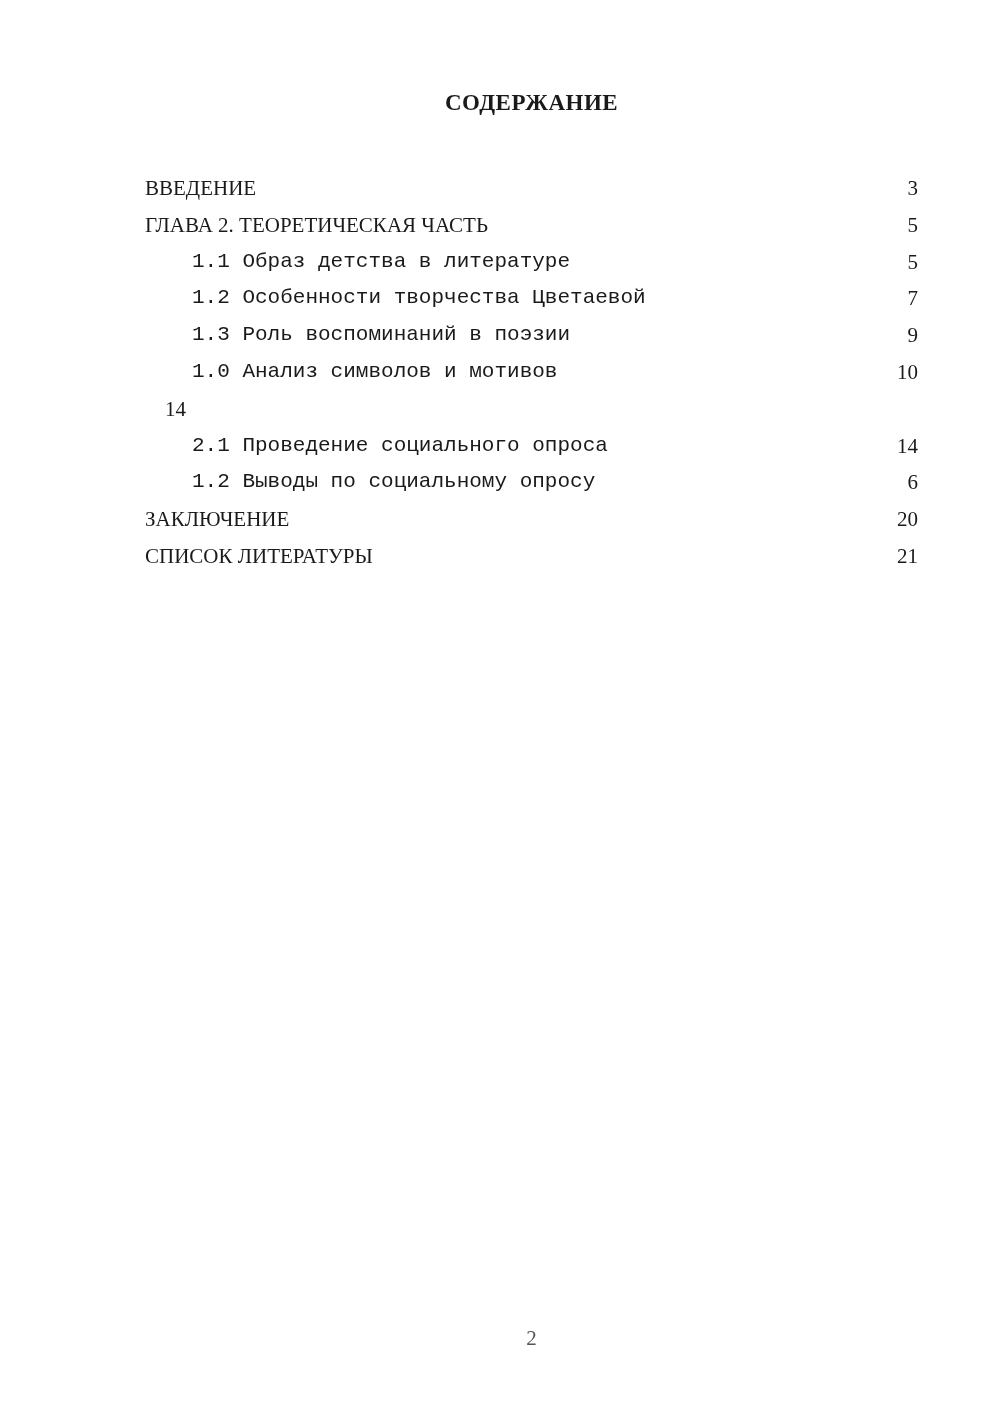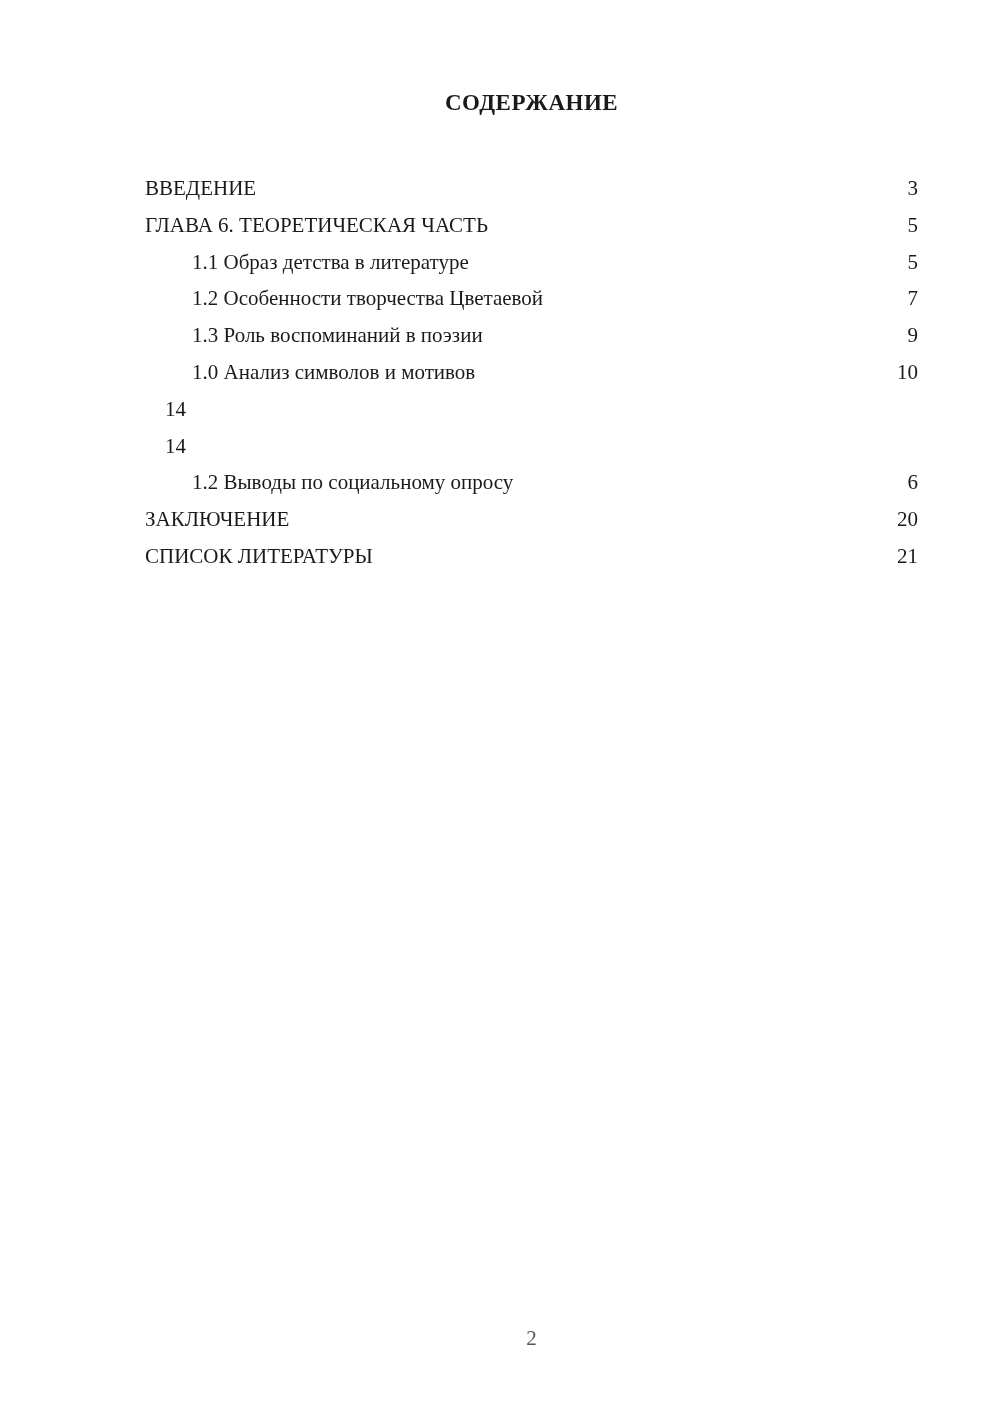--- a/index.html
+++ b/index.html
@@ -38,20 +38,21 @@
     display: flex;
     justify-content: space-between;
     align-items: flex-start;
     height: 36.8px;
     font-size: 21px;
     line-height: 36.8px;
     white-space: nowrap;
   }
   .toc-row.indent .toc-label {
     padding-left: 47px;
+    font-family: Liberation Mono, monospace;
   }
   .toc-page {
     padding-left: 20px;
   }
   .page-footer {
     position: absolute;
     top: 1326px;
     left: 145px;
     right: 82px;
     text-align: center;
@@ -67,21 +68,21 @@
   <h1 class="doc-title">СОДЕРЖАНИЕ</h1>
 
   <div class="toc">
 
       <div class="toc-row">
         <span class="toc-label">ВВЕДЕНИЕ</span>
         <span class="toc-page">3</span>
       </div>
 
       <div class="toc-row">
-        <span class="toc-label">ГЛАВА 6. ТЕОРЕТИЧЕСКАЯ ЧАСТЬ</span>
+        <span class="toc-label">ГЛАВА 2. ТЕОРЕТИЧЕСКАЯ ЧАСТЬ</span>
         <span class="toc-page">5</span>
       </div>
 
       <div class="toc-row indent">
         <span class="toc-label">1.1 Образ детства в литературе</span>
         <span class="toc-page">5</span>
       </div>
 
       <div class="toc-row indent">
         <span class="toc-label">1.2 Особенности творчества Цветаевой</span>
@@ -96,20 +97,21 @@
       <div class="toc-row indent">
         <span class="toc-label">1.0 Анализ символов и мотивов</span>
         <span class="toc-page">10</span>
       </div>
 
       <div class="toc-row">
         <span class="toc-page">14</span>
       </div>
 
       <div class="toc-row indent">
+        <span class="toc-label">2.1 Проведение социального опроса</span>
         <span class="toc-page">14</span>
       </div>
 
       <div class="toc-row indent">
         <span class="toc-label">1.2 Выводы по социальному опросу</span>
         <span class="toc-page">6</span>
       </div>
 
       <div class="toc-row">
         <span class="toc-label">ЗАКЛЮЧЕНИЕ</span>

